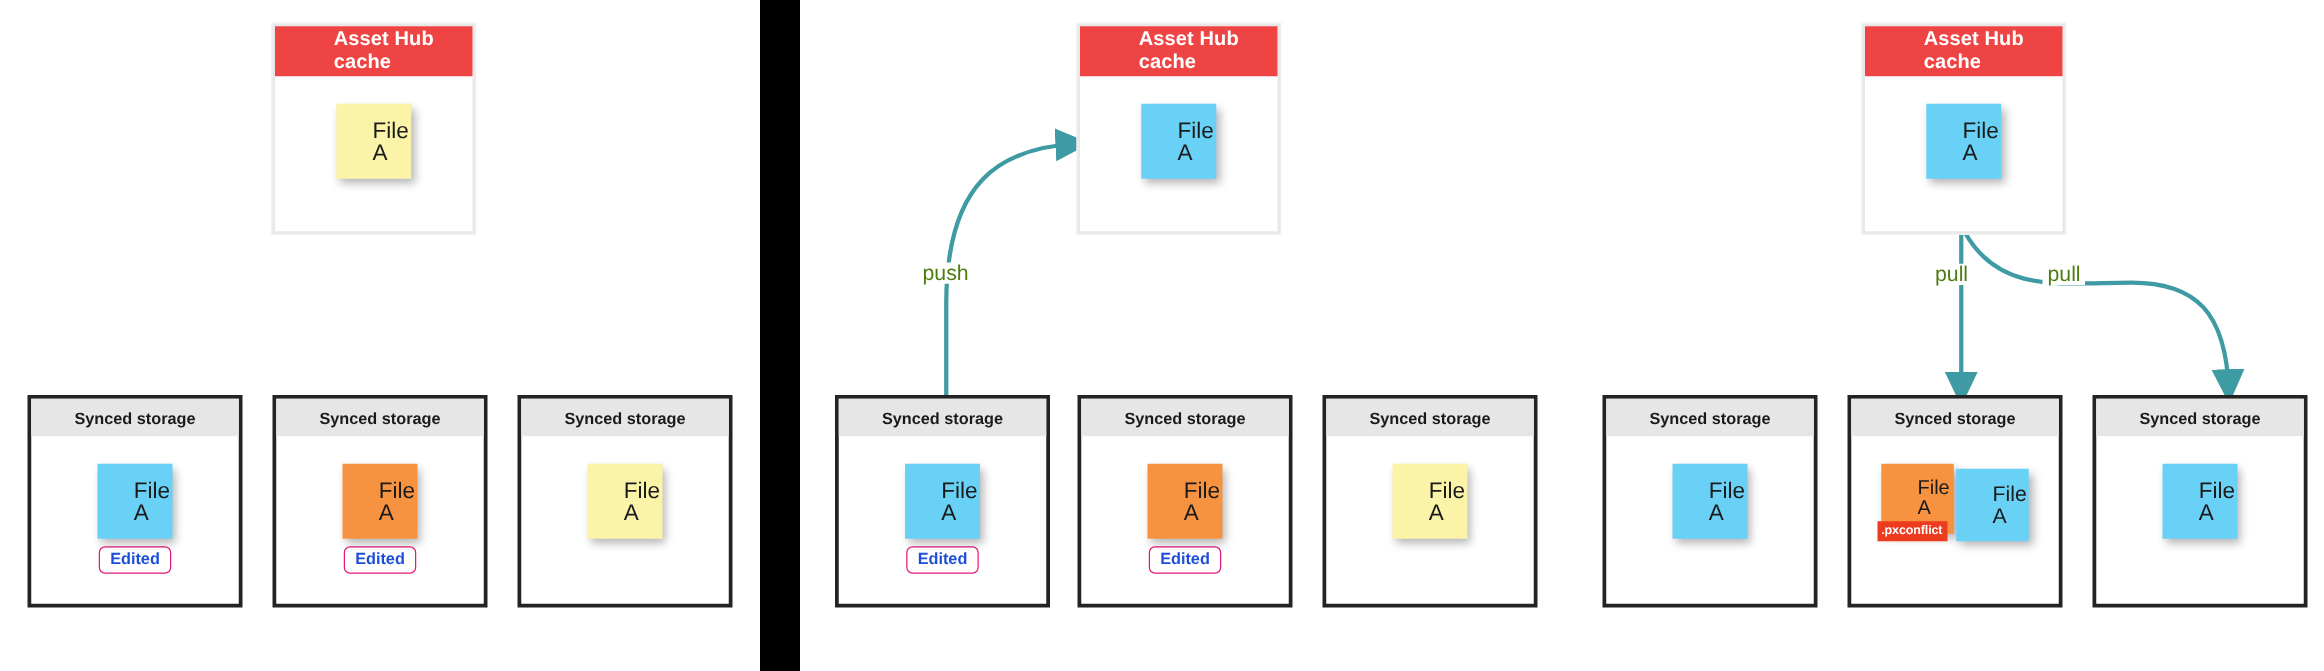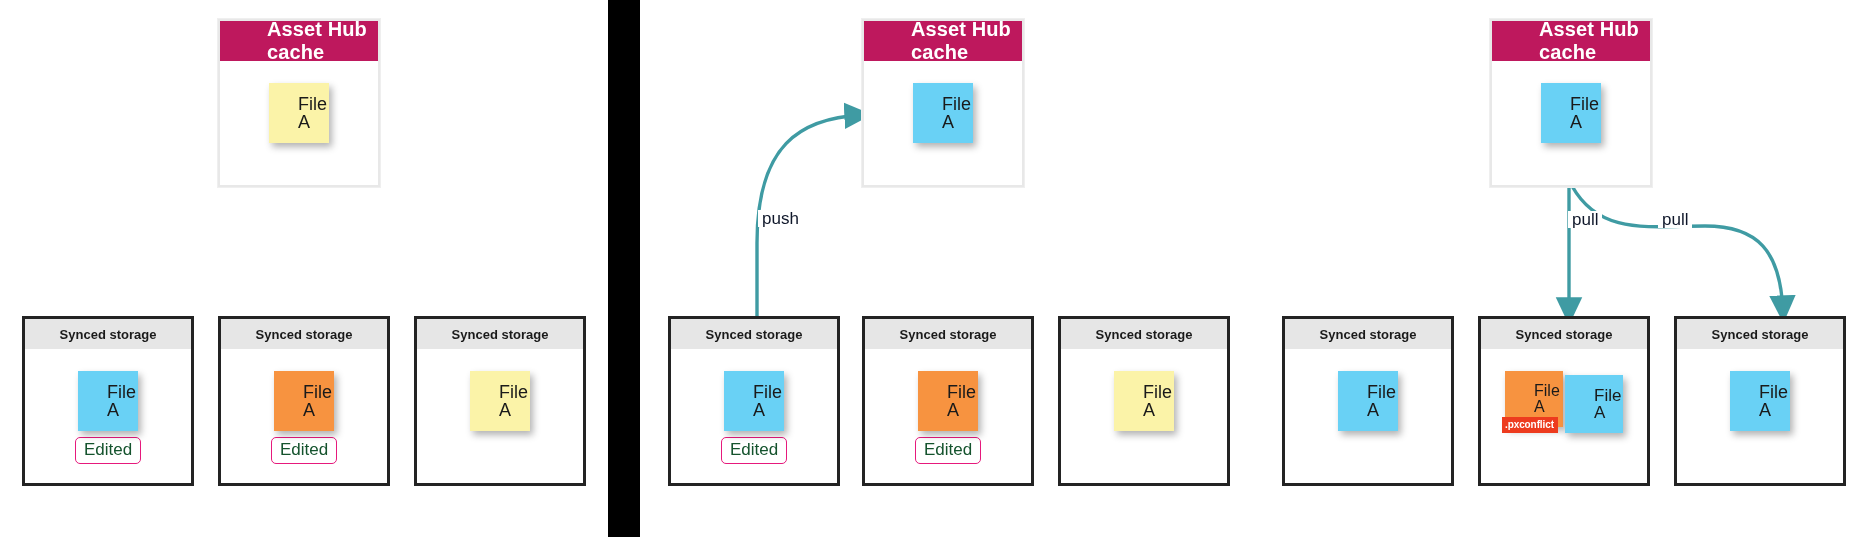--- a/index.html
+++ b/index.html
@@ -29,23 +29,23 @@
   
   .cache {
     position: absolute;
     width: 162px; height: 168px;
     background: #ffffff;
     border: 2px solid #e8e8e8;
     box-shadow: 0 0 0 1px #efefef;
   }
   .cache-header {
     height: 40px;
-    background: #be185d;
+    background: #ef4444;
     color: #ffffff;
-    font-size: 20px;
+    font-size: 16px;
     font-weight: bold;
     display: flex;
     align-items: center;
     justify-content: center;
     letter-spacing: 0.1px;
     padding-left: 47px;
   }
   .cache-body {
     position: relative;
     height: 124px;
@@ -118,43 +118,42 @@
     font-weight: bold;
     padding: 3px 4px 3px 3px;
     white-space: nowrap;
     letter-spacing: -0.1px;
   }
 
   
   .edited {
     border: 1.6px solid #e6197c;
     border-radius: 5px;
-    color: #14532d;
-    font-size: 17px;
-    font-weight: normal;
+    color: #1d4ed8;
+    font-size: 13px;
+    font-weight: bold;
     padding: 2px 8px 3px 8px;
     background: #ffffff;
     line-height: 1.15;
   }
 
   
   .arrows {
     position: absolute;
     left: 0; top: 0;
     width: 1859px; height: 537px;
     pointer-events: none;
   }
   .arrow-label {
     position: absolute;
-    color: #0f172a;
+    color: #4d7c0f;
     font-size: 17px;
     background: #ffffff;
     padding: 0 4px;
     line-height: 1;
-    margin-left: 24px;
   }
 </style>
 </head>
 <body>
 
 <div id="stage">
 
   <svg class="arrows" viewBox="0 0 1859 537" width="1859" height="537">
     <defs>
       <marker id="ah-right" markerWidth="9" markerHeight="9" refX="5.2" refY="4.5" orient="auto" markerUnits="strokeWidth">

